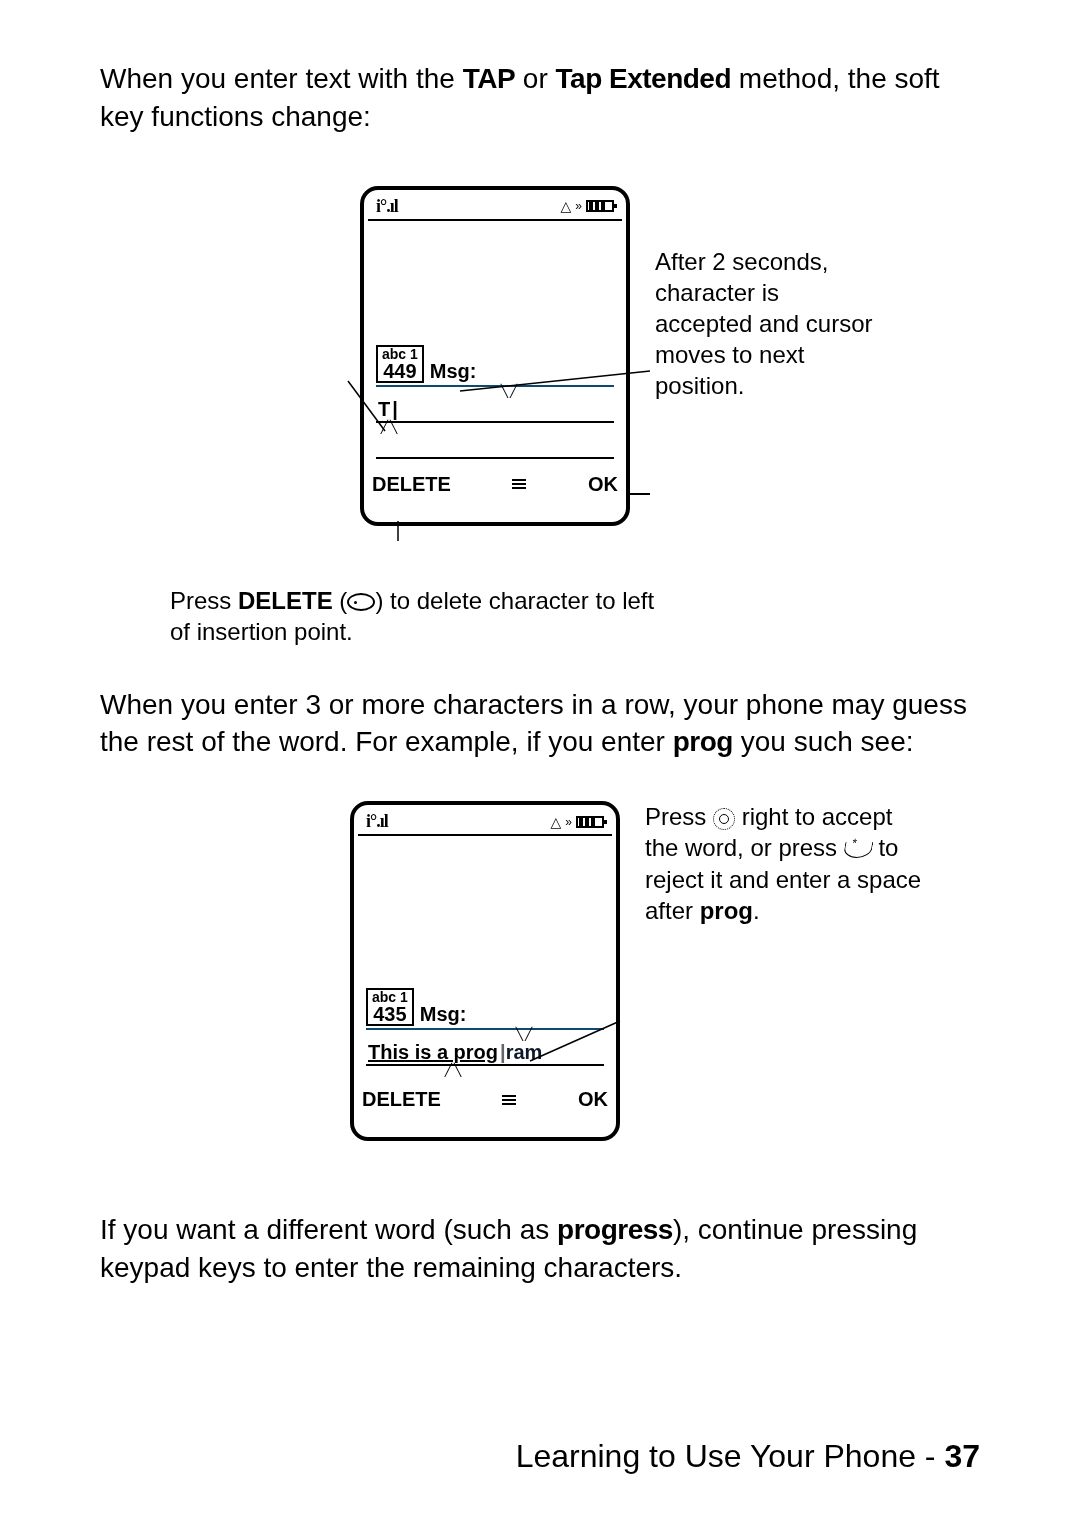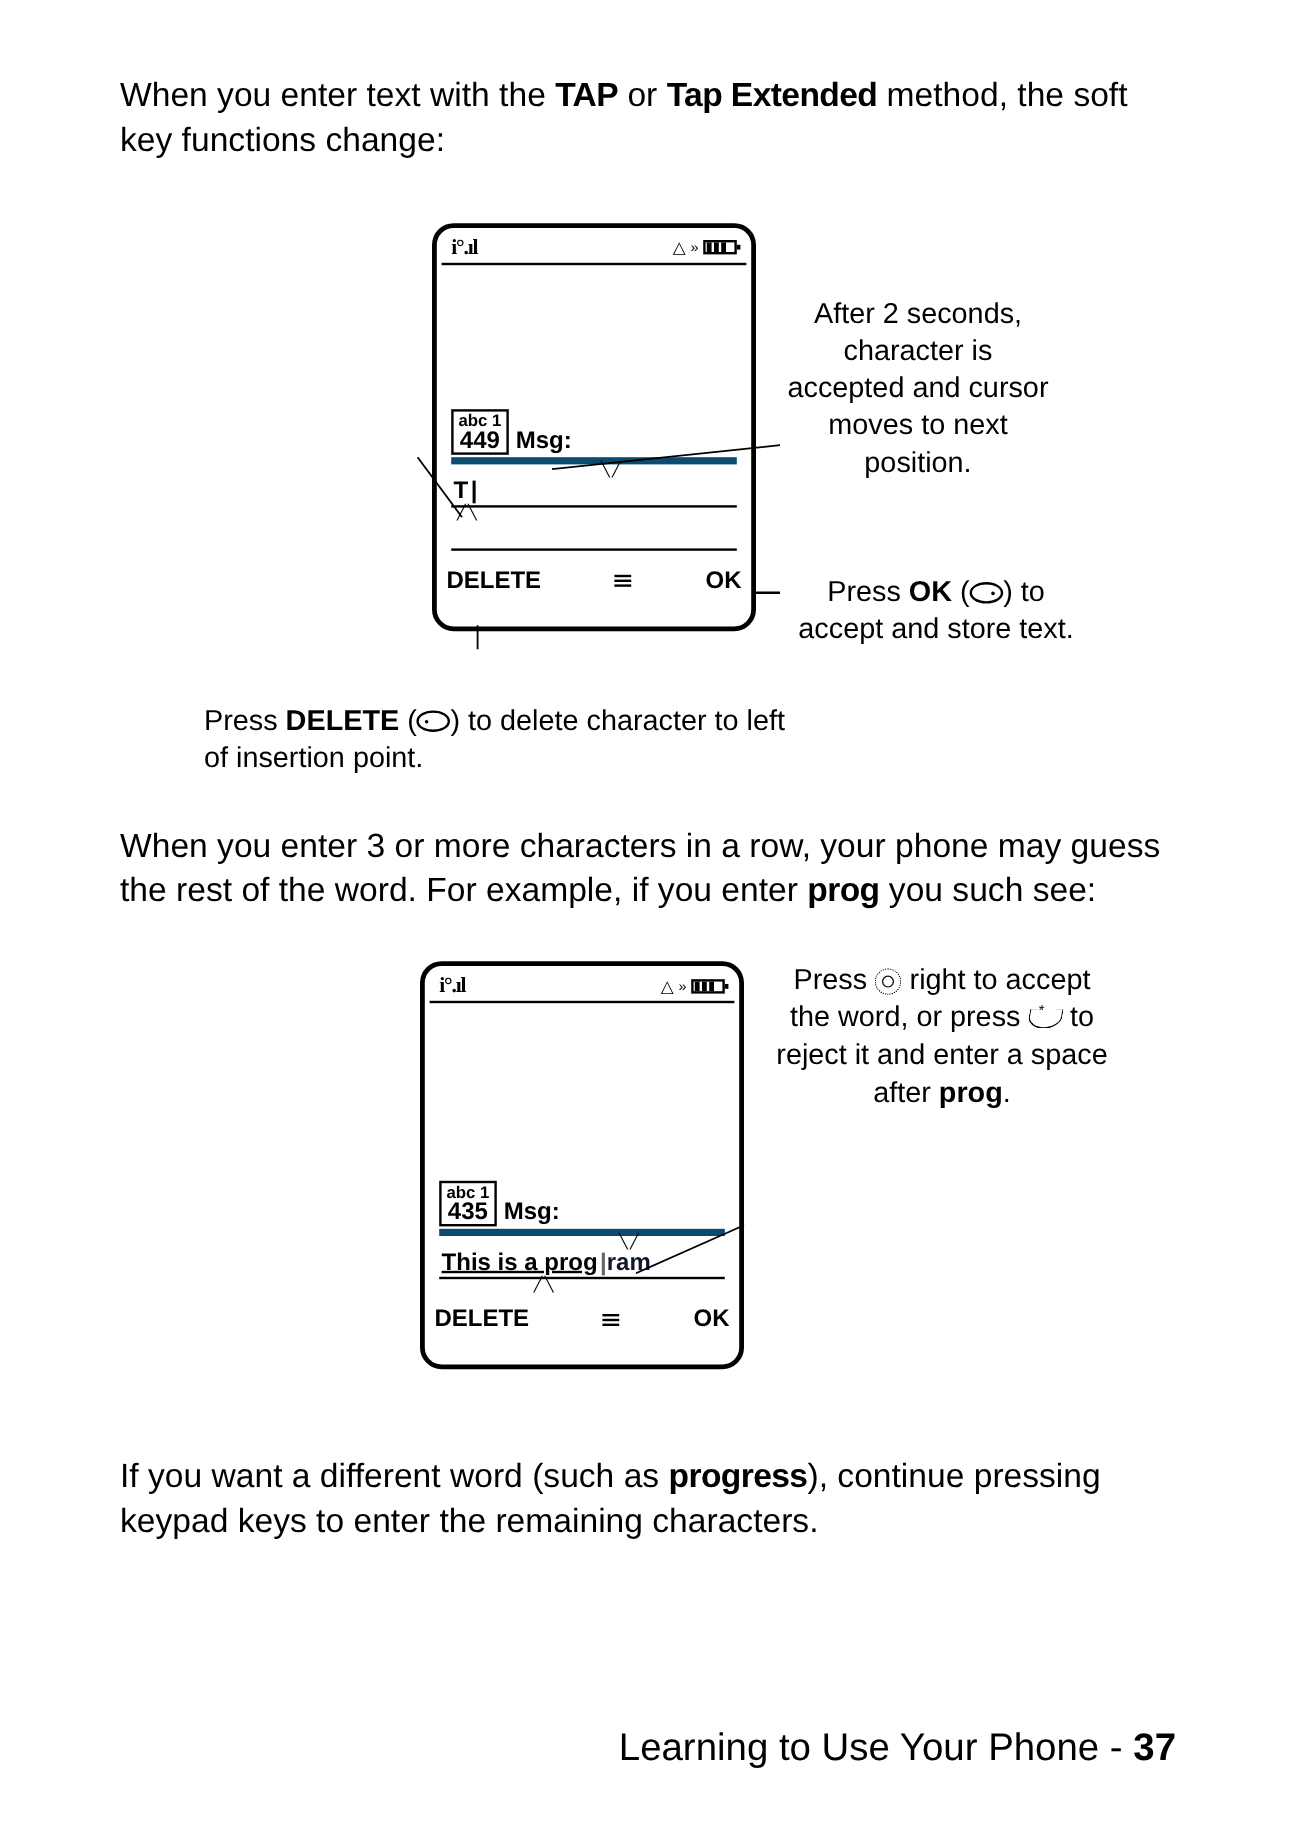--- a/index.html
+++ b/index.html
@@ -25,38 +25,38 @@
     padding: 4px 8px 2px 8px;
     border-bottom: 2px solid #000;
     margin: 2px 4px 0 4px;
   }
   .sig { font-family: Liberation Serif, serif; font-weight: 900; font-size: 18px; letter-spacing: -1px; }
   .stat-right { display: flex; align-items: center; gap: 4px; }
   .batt { display: inline-block; width: 28px; height: 12px; border: 2px solid #000; position: relative; }
   .batt::after { content: ""; position: absolute; right: -5px; top: 2px; width: 3px; height: 4px; background: #000; }
   .batt .b { display:inline-block; width:4px; height:8px; background:#000; margin:0 1px; vertical-align: top; }
   .content-area { padding: 6px 10px 6px 10px; }
-  .msg-line { display: flex; align-items: flex-end; gap: 6px; border-bottom: 6px solid #0c4a6e; padding-bottom: 2px; margin: 0 2px;}
+  .msg-line { display: flex; align-items: flex-end; gap: 6px; border-bottom: 2px solid #0c4a6e; padding-bottom: 2px; margin: 0 2px;}
   .mode-box { border: 2px solid #000; padding: 0 4px 0 4px; text-align: center; line-height: 1; }
   .mode-top { font-family: "Arial Narrow", Arial, sans-serif; font-weight: 700; font-size: 14px; }
   .mode-num { font-family: "Arial Narrow", Arial, sans-serif; font-weight: 900; font-size: 20px; }
   .msg-label { font-family: "Arial Narrow", Arial, sans-serif; font-weight: 900; font-size: 20px; }
   .input-line { border-bottom: 2px solid #000; margin: 2px 2px 0 2px; min-height: 26px; display:flex; align-items:flex-end;}
   .typed { font-family: "Arial Narrow", Arial, sans-serif; font-weight: 900; font-size: 20px; padding-left: 2px;}
   .ghost { color: #0f172a; font-family: "Arial Narrow", Arial, sans-serif; font-weight: 900; font-size: 20px; }
   .softkeys {
     display: flex; justify-content: space-between; align-items: center;
     font-family: "Arial Narrow", Arial, sans-serif; font-weight: 900; font-size: 20px;
     padding: 8px 8px 4px 8px;
   }
   .menu-icon { display: inline-block; width: 14px; }
   .menu-icon span { display:block; height:2px; background:#000; margin:2px 0; }
   .caret-up, .caret-down { font-size: 12px; line-height: 8px; text-align:center; display:block; letter-spacing: 2px;}
   .callout { position: absolute; font-size: 24px; line-height: 1.3; }
-  .callout.right { text-align: center; }
+  .callout.right { text-align: left; }
   .callout.left { text-align: right; }
   .cond-sm { font-family: "Arial Narrow", Arial, sans-serif; font-weight: 900; }
   .nav-oval { display:inline-block; width:28px; height:18px; border:2px solid #000; border-radius: 50%/50%; vertical-align: middle; position:relative;}
   .nav-oval.dotl::after { content:""; position:absolute; width:3px; height:3px; background:#000; border-radius:50%; left:5px; top:6px;}
   .nav-oval.dotr::after { content:""; position:absolute; width:3px; height:3px; background:#000; border-radius:50%; right:5px; top:6px;}
   .nav-circ { display:inline-block; width:22px; height:22px; border:1.5px dotted #000; border-radius:50%; vertical-align:middle; position:relative;}
   .nav-circ::after { content:""; position:absolute; width:8px;height:8px;border:1.5px solid #000; border-radius:50%; left:5px; top:5px;}
   .key-shape { display:inline-block; width:28px; height:16px; border:1.5px solid #000; border-radius: 0 0 14px 14px / 0 0 10px 10px; border-top:none; vertical-align:middle; position:relative; transform: skewX(-10deg);}
   .key-shape::after{content:"*"; position:absolute; left:6px; top:-6px; font-size:12px;}
   .footer { position: absolute; bottom: 50px; right: 100px; font-size: 32px; }
@@ -103,23 +103,20 @@
           <span></span>
           <span></span>
           <span></span>
         </span>
       <span>OK</span>
     </div>
   </div>
 
   <div class="callout right" style="left:555px; top:70px; width:220px;">
     <span>After 2 seconds, character is accepted and cursor moves to next position.</span>
-  </div>
-  <div class="callout right" style="left:555px; top:302px; width:250px;">
-    <span>Press </span><span class="cond-sm">OK</span><span> (</span><span class="nav-oval dotr"></span><span>) to accept and store text.</span>
   </div>
   <div class="callout" style="left:70px; top:365px; width:490px; text-align:left;margin-top:44px;">
     <span>Press </span><span class="cond-sm">DELETE</span><span> (</span><span class="nav-oval dotl"></span><span>) to delete character to left of insertion point.</span>
   </div>
 
   <svg class="lead" style="left:0;top:0;width:100%;height:100%;">
     <line x1="248" y1="205" x2="285" y2="255" stroke="#000" stroke-width="1.5"></line>
     <line x1="550" y1="195" x2="360" y2="215" stroke="#000" stroke-width="1.5"></line>
     <line x1="530" y1="318" x2="550" y2="318" stroke="#000" stroke-width="2"></line>
     <line x1="298" y1="345" x2="298" y2="365" stroke="#000" stroke-width="1.5"></line>

